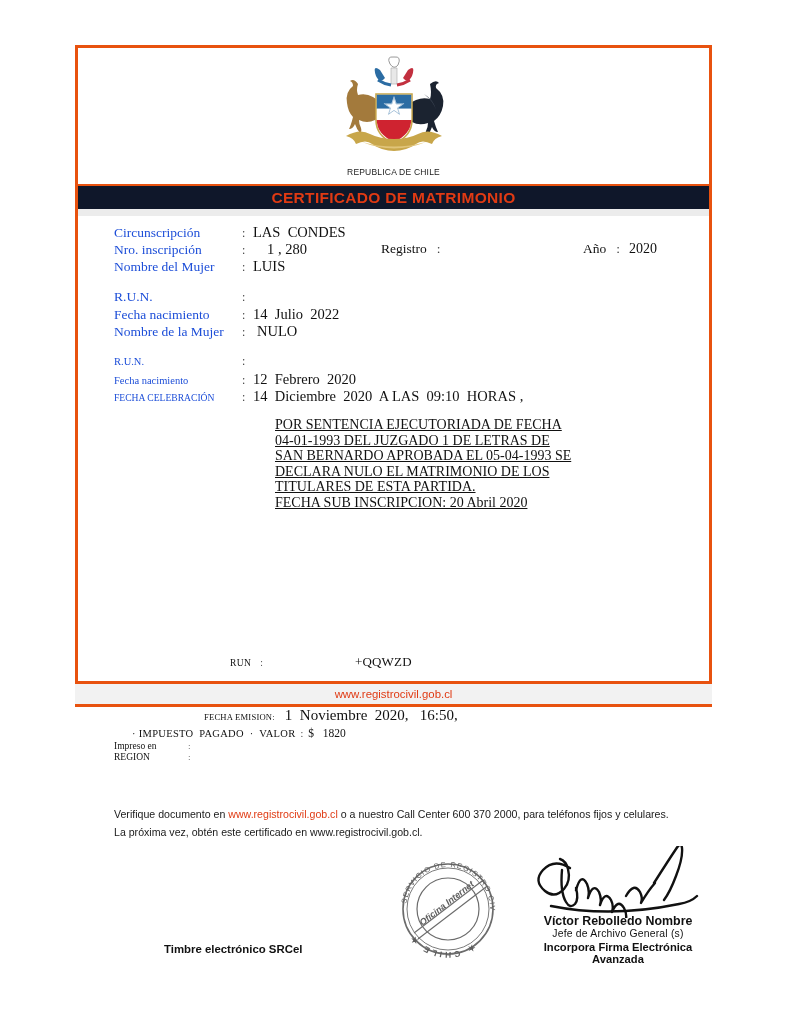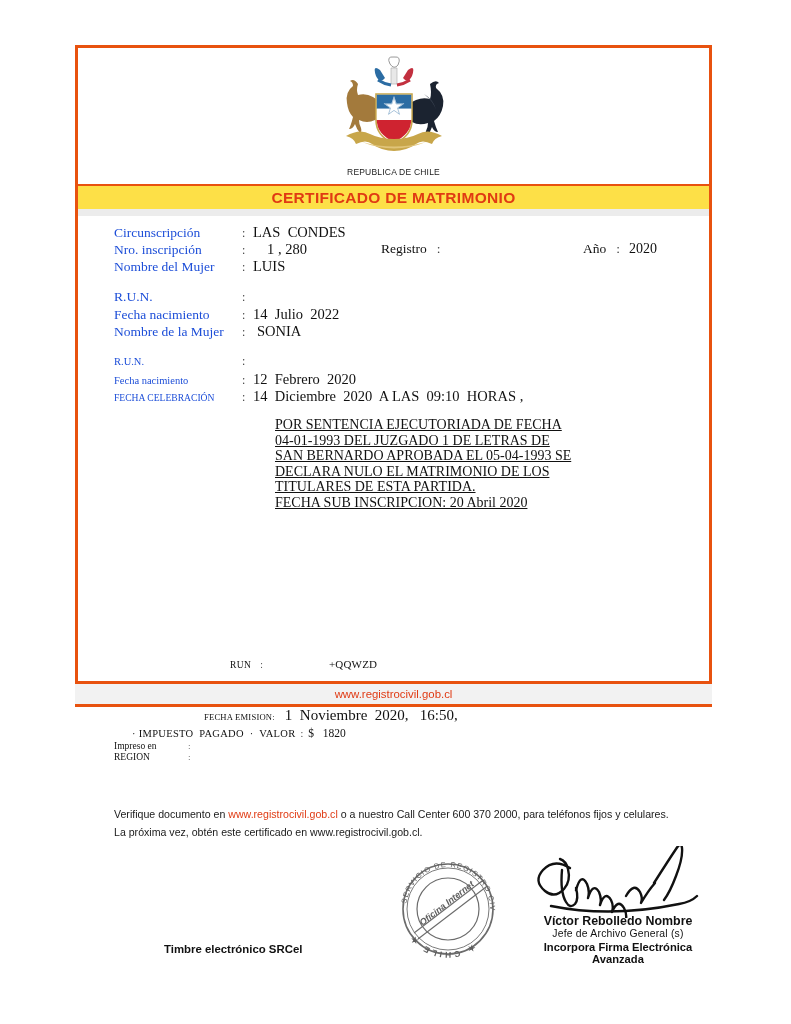--- a/index.html
+++ b/index.html
@@ -47,21 +47,21 @@
     margin-top: 1px;
   }
 
   .rule-orange {
     height: 2px;
     background: #E8520F;
     margin-top: 7px;
   }
 
   .title-band {
-    background: #fde047;
+    background: #0f172a;
     text-align: center;
     padding: 3px 0 2px 0;
   }
   .title-band .title-text {
     font-family: "Liberation Sans", sans-serif;
     font-size: 15.5px;
     font-weight: bold;
     color: #E03A13;
     letter-spacing: .3px;
   }
@@ -251,22 +251,22 @@
     bottom: 34px;
     display: flex;
     align-items: baseline;
     padding-left: 152px;
     font-size: 9.5px;
     color: #111;
   }
   .footer-run .run-lbl { letter-spacing: .4px; }
   .footer-run .run-cln { margin-left: 9px; color: #444; }
   .footer-run .run-code {
-    margin-left: 66px;
-    font-size: 11px;
+    margin-left: 92px;
+    font-size: 13px;
     letter-spacing: .2px;
   }
   .footer-bar {
     position: absolute;
     left: -3px;
     right: -3px;
     bottom: -3px;
     height: 26px;
     background: #f2f2f2;
     border-top: 3px solid #E8520F;
@@ -365,21 +365,21 @@
 
     <div class="frow">
       <span class="flabel">Fecha nacimiento</span>
       <span class="fcolon">:</span>
       <span class="fval">14  Julio  2022</span>
     </div>
 
     <div class="frow">
       <span class="flabel">Nombre de la Mujer</span>
       <span class="fcolon">:</span>
-      <span class="fval" style="padding-left:4px">SONIA</span>
+      <span class="fval" style="padding-left:4px">NULO</span>
     </div>
 
     <div class="gap-sm"></div>
 
     <div class="frow">
       <span class="flabel small">R.U.N.</span>
       <span class="fcolon">:</span>
       <span class="fval"></span>
     </div>
 

